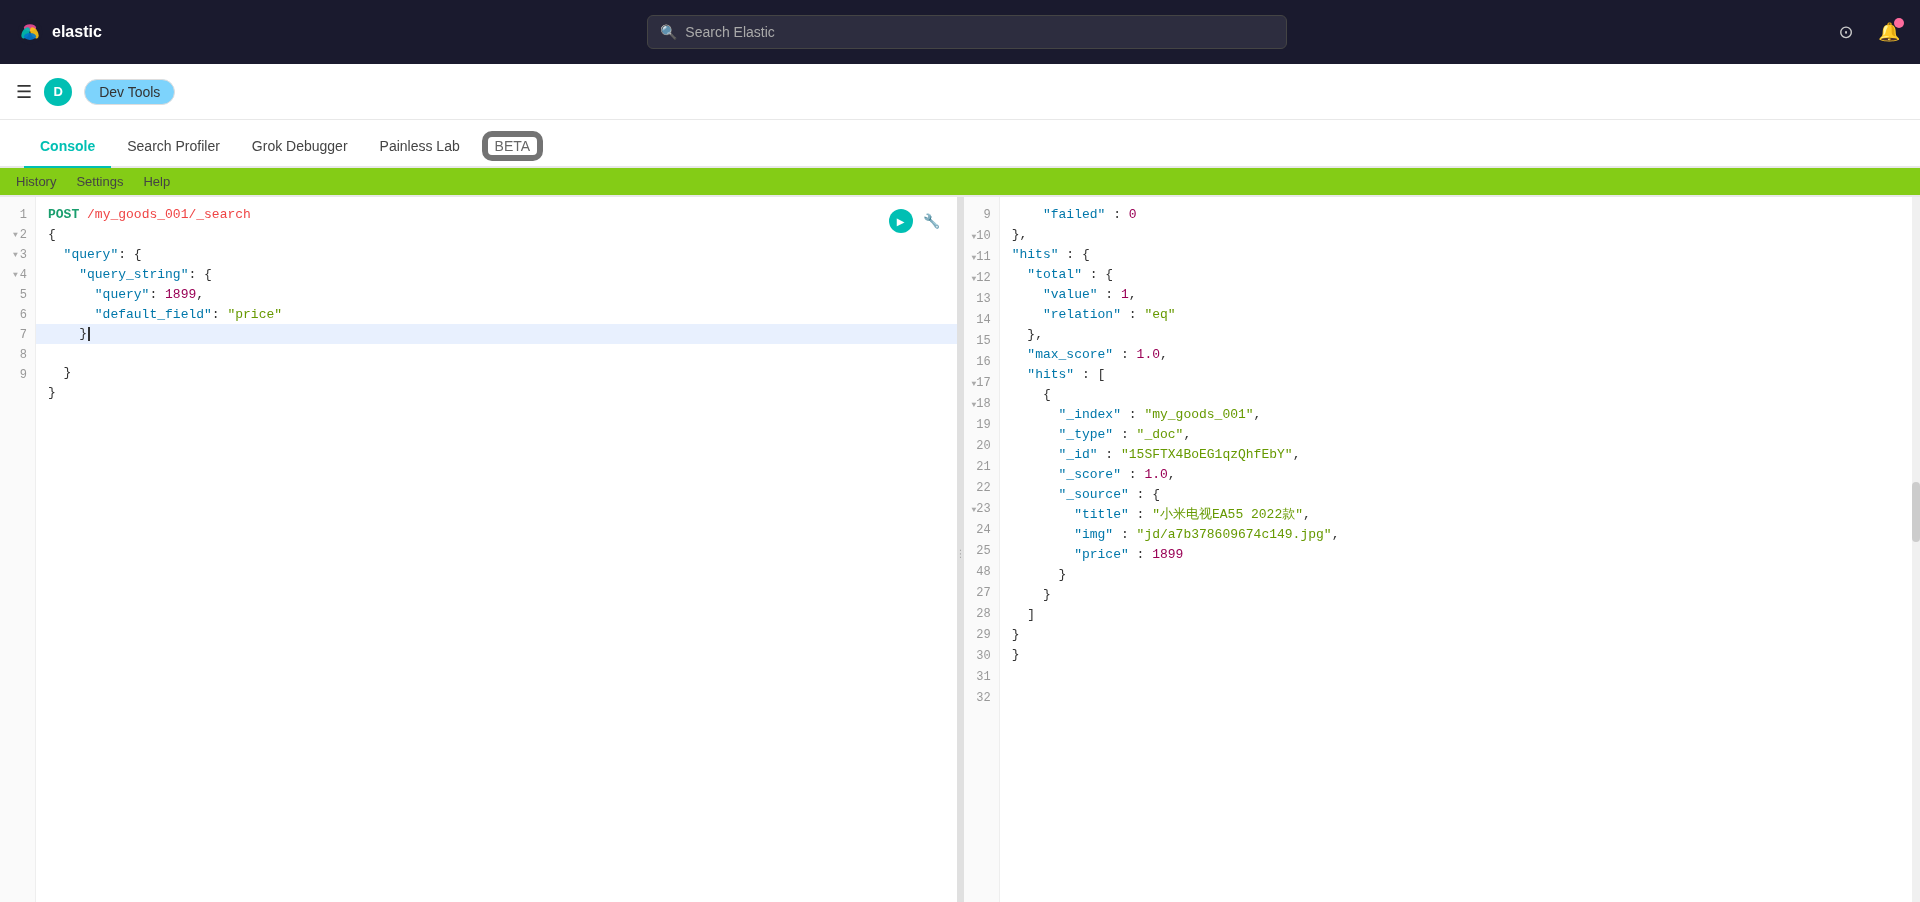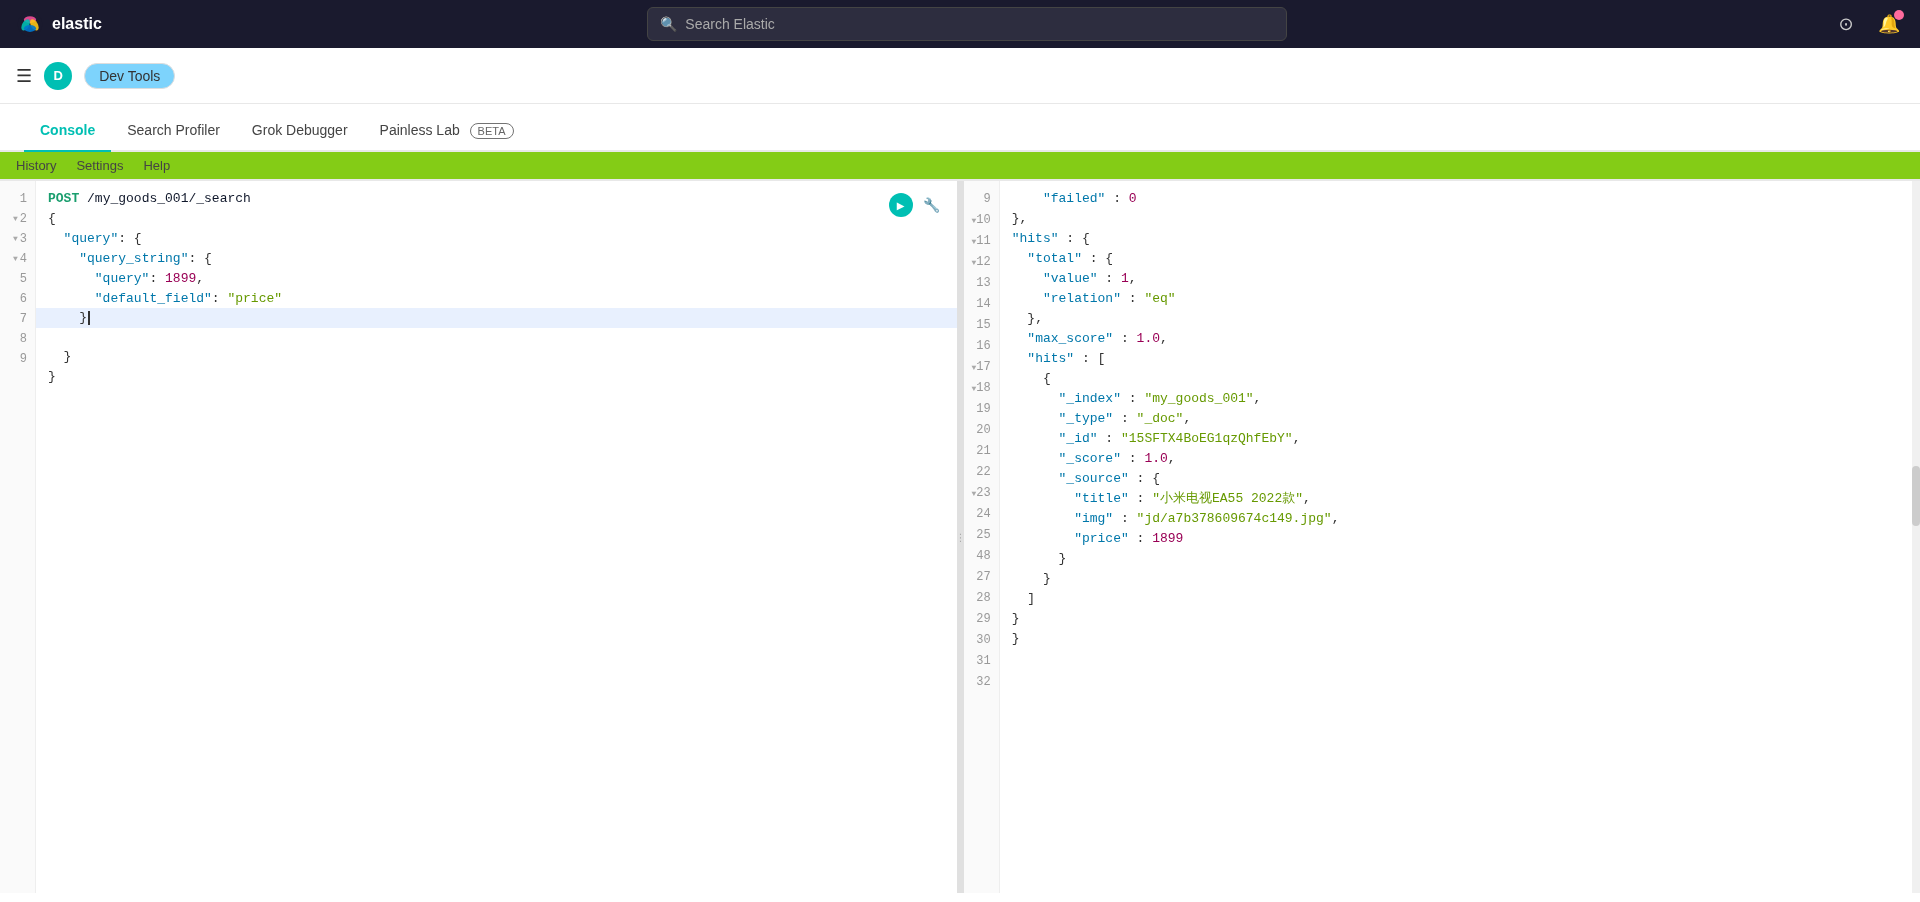--- a/index.html
+++ b/index.html
@@ -1,21 +1,21 @@
 <!DOCTYPE html>
 <html><head>
   <meta charset="utf-8">
   <style>
     * { box-sizing: border-box; margin: 0; padding: 0; }
     body { font-family: -apple-system, BlinkMacSystemFont, 'Segoe UI', sans-serif; background: #fff; overflow: hidden; }
 
     
     .top-nav {
       background: #1a1a2e;
-      height: 48px;
+      height: 64px;
       display: flex;
       align-items: center;
       padding: 0 16px;
       gap: 16px;
     }
     .elastic-logo {
       display: flex;
       align-items: center;
       gap: 8px;
       color: #fff;
@@ -124,26 +124,26 @@
       margin-bottom: -2px;
       white-space: nowrap;
     }
     .tab.active {
       color: #00bfb3;
       border-bottom-color: #00bfb3;
       font-weight: 600;
     }
     .tab-badge {
       background: transparent;
-      border: 1px solid #737373;
+      border: 6px solid #737373;
       border-radius: 10px;
       padding: 1px 7px;
-      font-size: 11px;
+      font-size: 14px;
       color: #666;
-      margin-left: 6px;
+      margin-left: 18px;
     }
 
     
     .toolbar {
       display: flex;
       align-items: center;
       padding: 6px 16px;
       gap: 20px;
       border-bottom: 1px solid #e8e8e8;
       background: #84cc16;
@@ -311,21 +311,21 @@
 
     
     .response-pane::-webkit-scrollbar { width: 6px; }
 
     
     .json-key { color: #0077aa; }
     .json-str { color: #669900; }
     .json-num { color: #990055; }
     .json-punc { color: #333; }
     .http-method { color: #1a9e6e; font-weight: bold; margin-top: 41px; }
-    .http-path { color: #0f172a; }
+    .http-path { color: #ef4444; }
 
     .scrollbar-track {
       width: 8px;
       background: #f0f0f0;
       position: absolute;
       right: 0;
       top: 0;
       bottom: 0;
     }
     .scrollbar-thumb {

